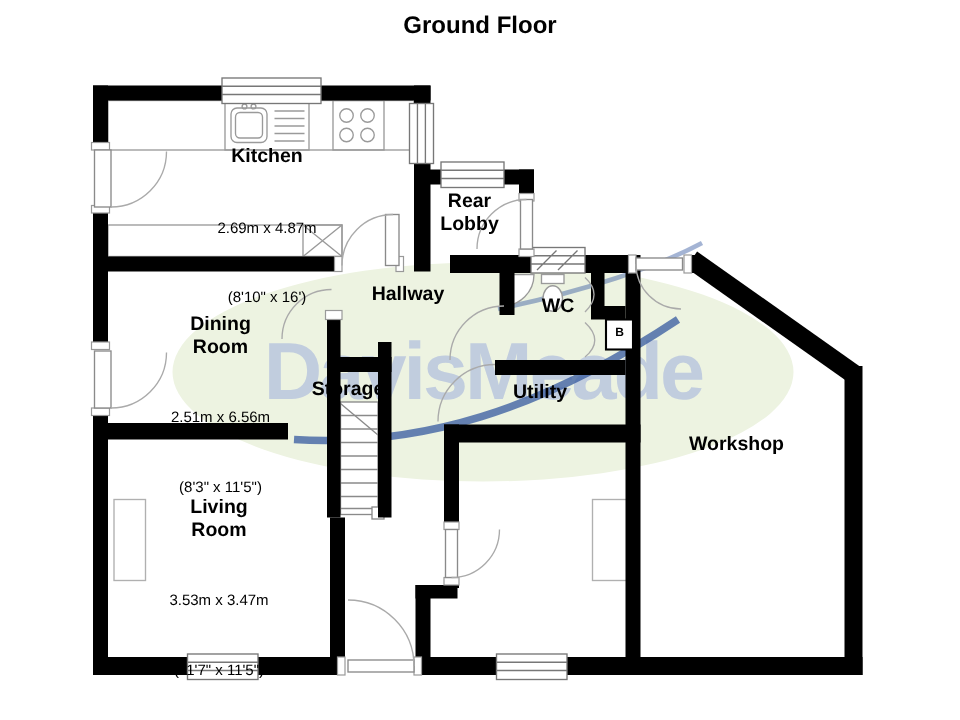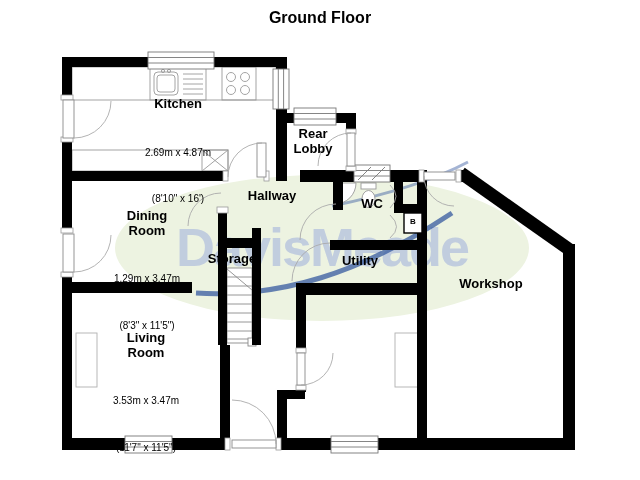--- a/index.html
+++ b/index.html
@@ -211,33 +211,33 @@
     <div class="room-name">Hallway</div>
   </div>
 
   <div class="abs ctr room-label" style="left:372px;top:197px;">
     <div class="room-name">WC</div>
   </div>
 
   <div class="abs ctr room-label" style="left:147px;top:209px;">
     <div class="room-name">Dining
 Room</div>
-    <div class="room-dim">1.29m x 3.47m</div>
+    <div class="room-dim">2.51m x 6.56m</div>
     <div class="room-dim">(8'3" x 11'5")</div>
   </div>
 
   <div class="abs ctr room-label" style="left:232px;top:252px;">
     <div class="room-name">Storage</div>
   </div>
 
   <div class="abs ctr room-label" style="left:360px;top:254px;">
     <div class="room-name">Utility</div>
   </div>
 
-  <div class="abs ctr room-label" style="left:491px;top:277px;">
+  <div class="abs ctr room-label" style="left:491px;top:289px;">
     <div class="room-name">Workshop</div>
   </div>
 
   <div class="abs ctr room-label" style="left:146px;top:331px;">
     <div class="room-name">Living
 Room</div>
     <div class="room-dim">3.53m x 3.47m</div>
     <div class="room-dim">(11'7" x 11'5")</div>
   </div>
 

